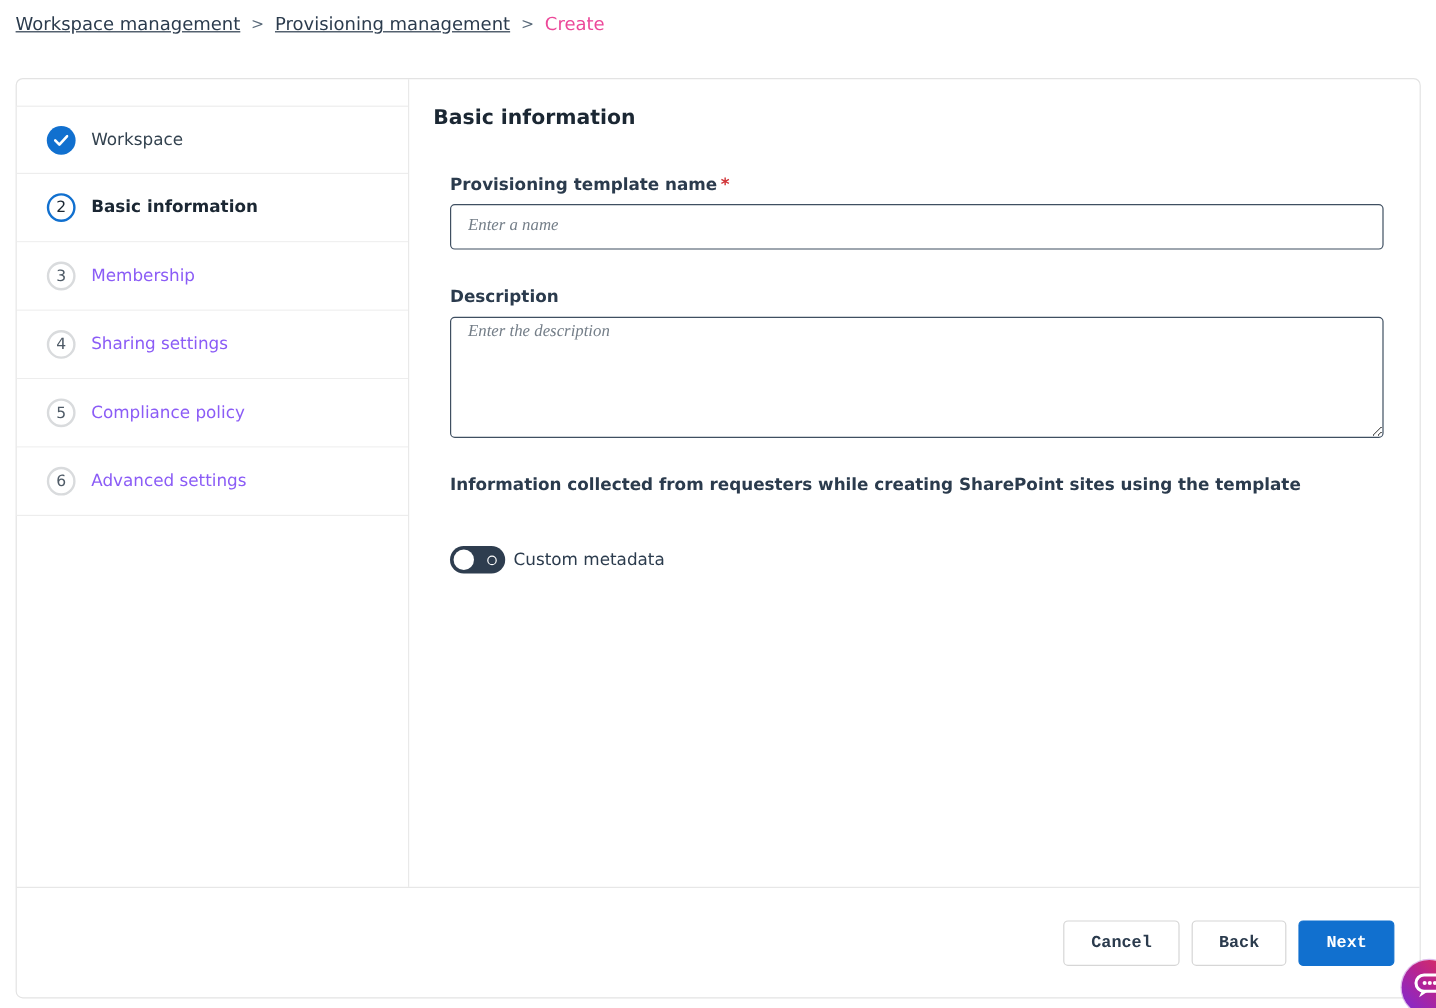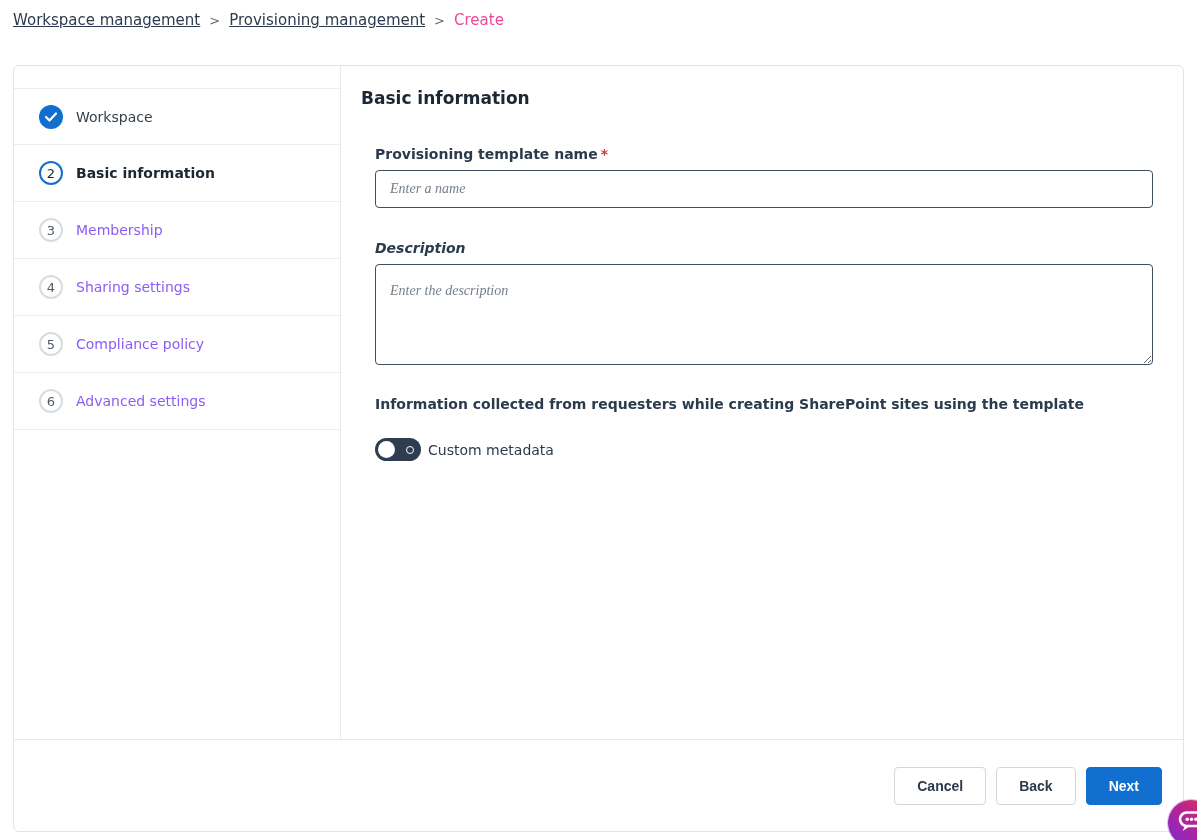--- a/index.html
+++ b/index.html
@@ -134,35 +134,35 @@
     width: 100%;
     border: 1px solid #3f4f61;
     border-radius: 4px;
     font-family: Liberation Serif, serif;
     font-size: 14px;
     color: #1b2733;
     background: #fff;
     outline: none;
   }
   .text-input { height: 38px; padding: 0 14px; }
-  .text-area  { height: 101px; padding: 16px 14px; resize: both; line-height: 1.4; }
+  .text-area  { height: 101px; padding: 2px 14px; resize: both; line-height: 1.4; }
   .text-input::placeholder, .text-area::placeholder {
     font-style: italic;
     color: #747e88;
     opacity: 1;
   }
-  .field-gap { margin-top: 32px; font-style: italic; }
+  .field-gap { margin-top: 32px; }
   .info-text {
     margin-top: 27px;
     font-size: 14px;
     font-weight: 600;
     color: #2b3b4d;
   }
   .toggle-row {
-    margin-top: 26px;
+    margin-top: 43px;
     display: flex;
     align-items: center;
     gap: 7px;
   }
   .toggle {
     position: relative;
     width: 46px; height: 23px;
     border-radius: 12px;
     background: #2e3d4f;
     flex: none;
@@ -193,21 +193,21 @@
     display: flex;
     align-items: center;
     justify-content: flex-end;
     padding-right: 21px;
     gap: 10px;
   }
   .btn {
     height: 38px;
     padding: 0 22px;
     border-radius: 4px;
-    font-family: Liberation Sans, sans-serif;
+    font-family: Liberation Mono, monospace;
     font-size: 14px;
     font-weight: 600;
     cursor: pointer;
     text-align: right;
   }
   .btn-secondary {
     background: #fff;
     border: 1px solid #d6d6d6;
     color: #2b3b4d;
   }

